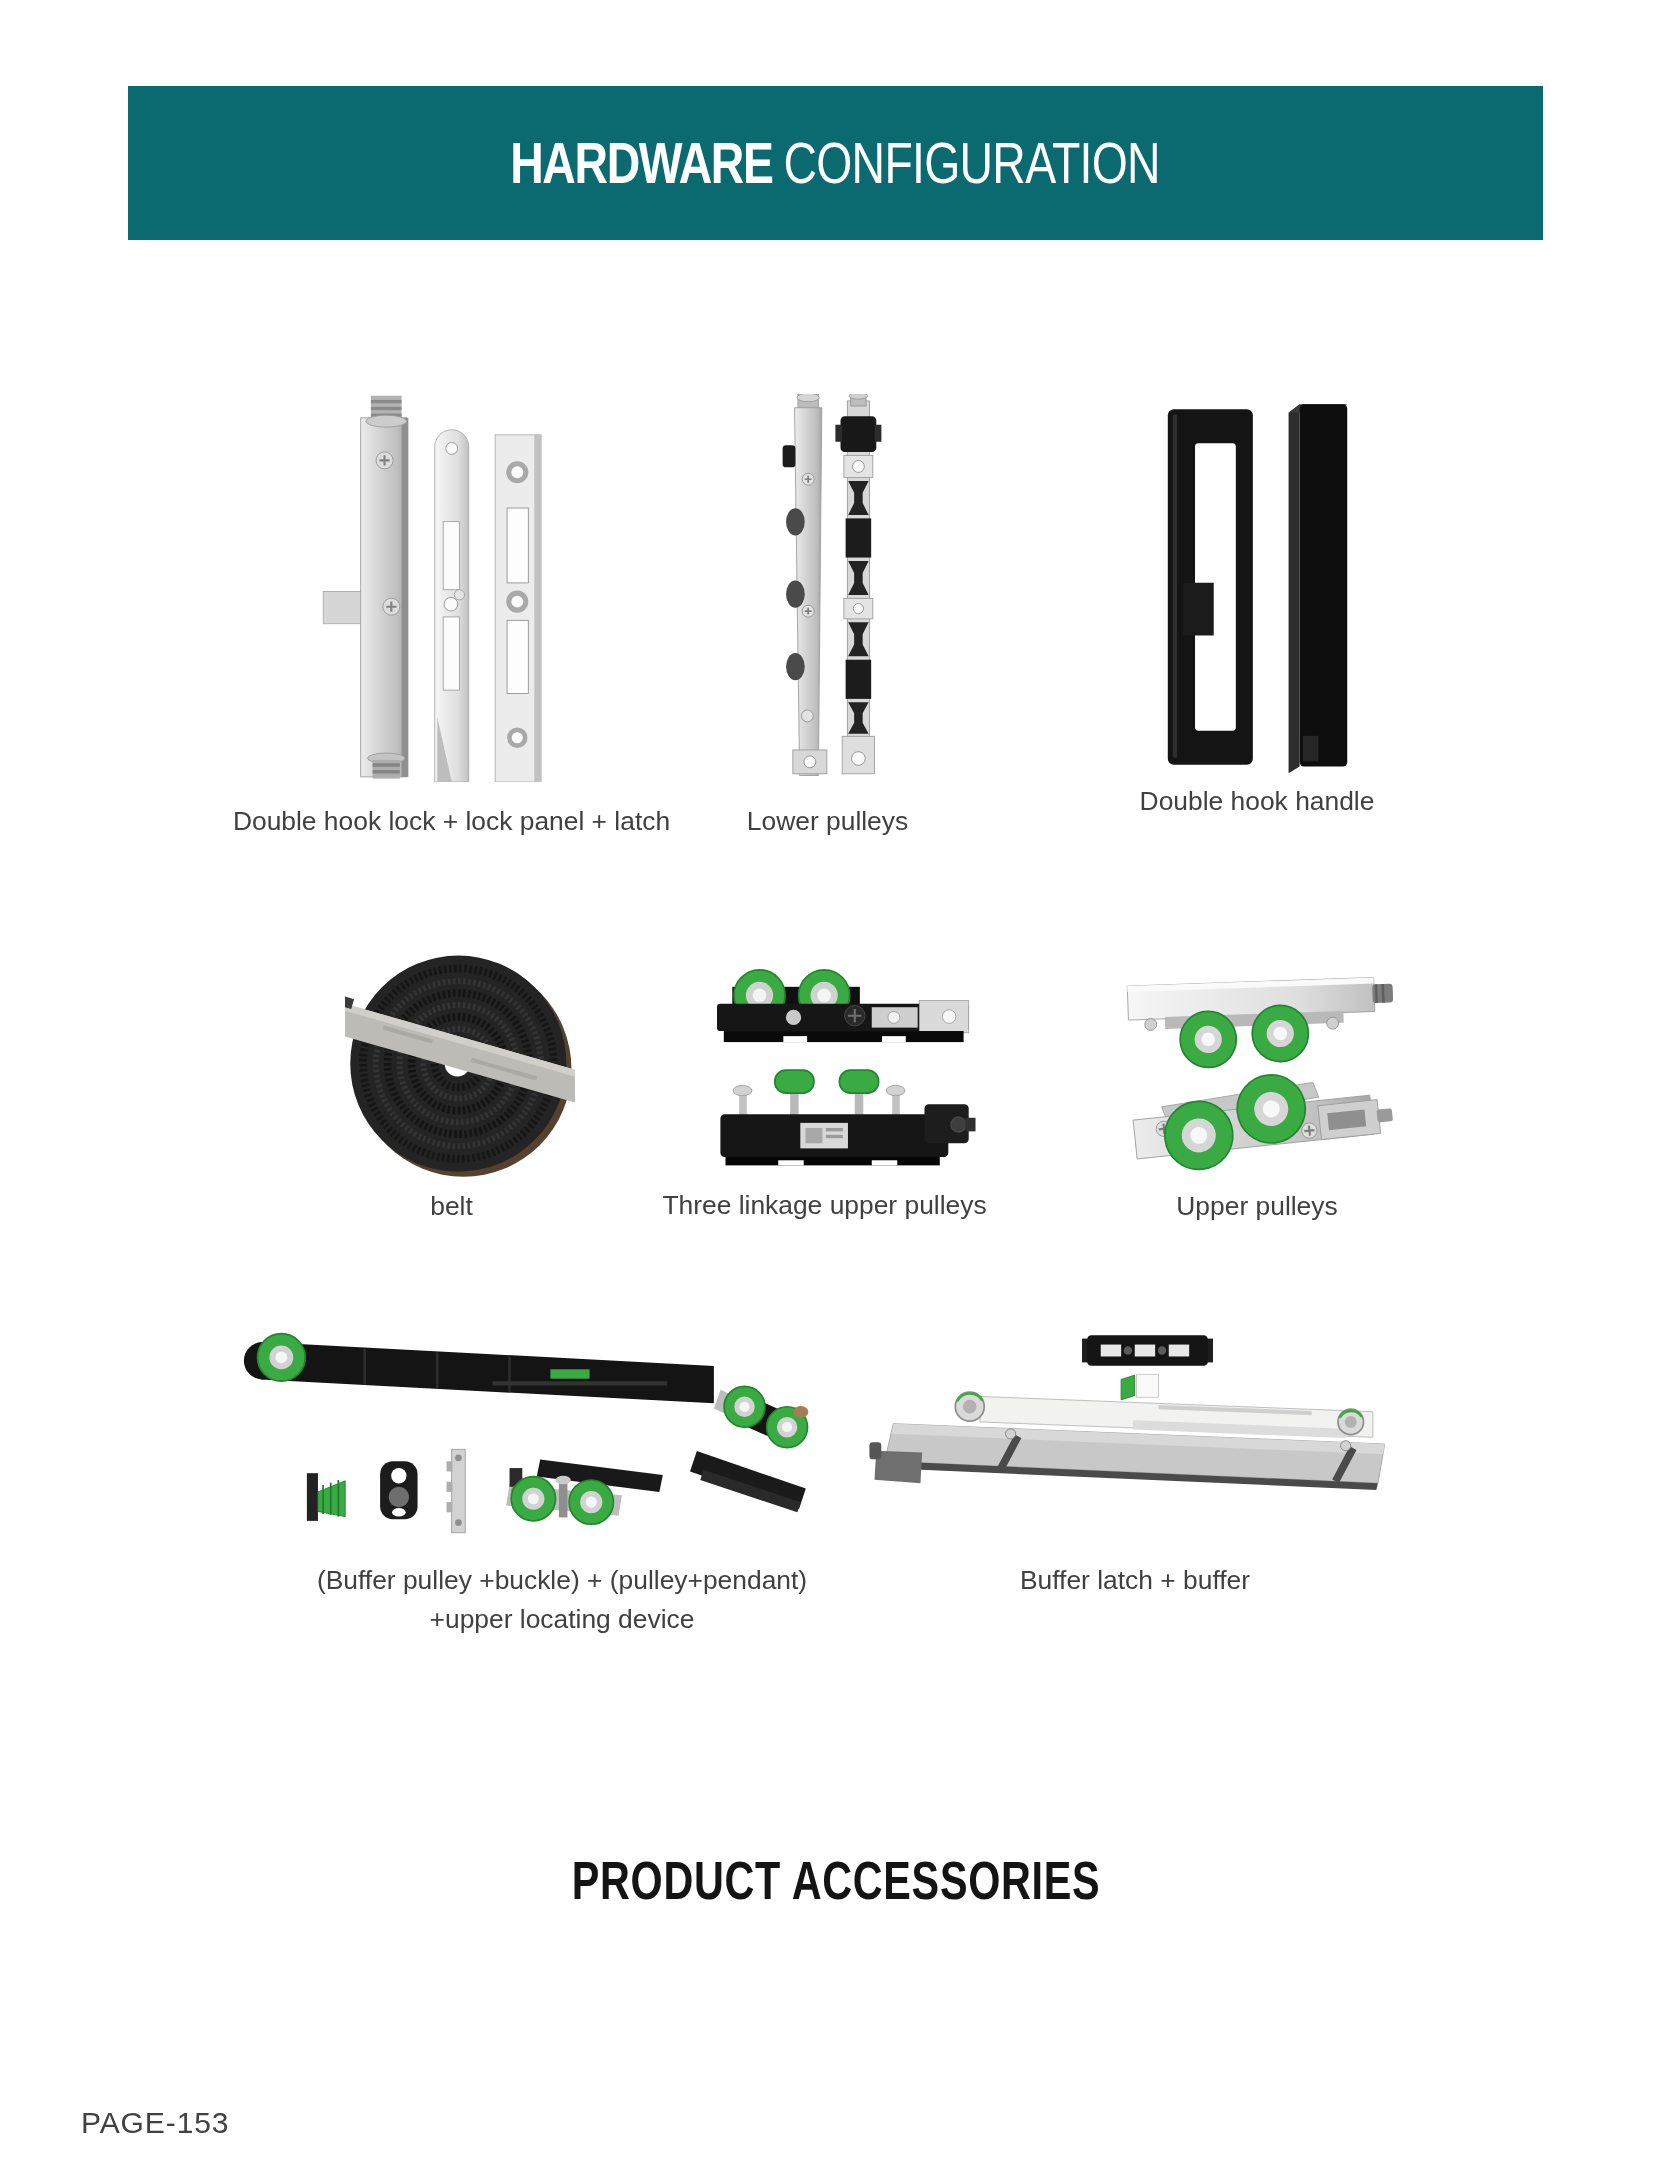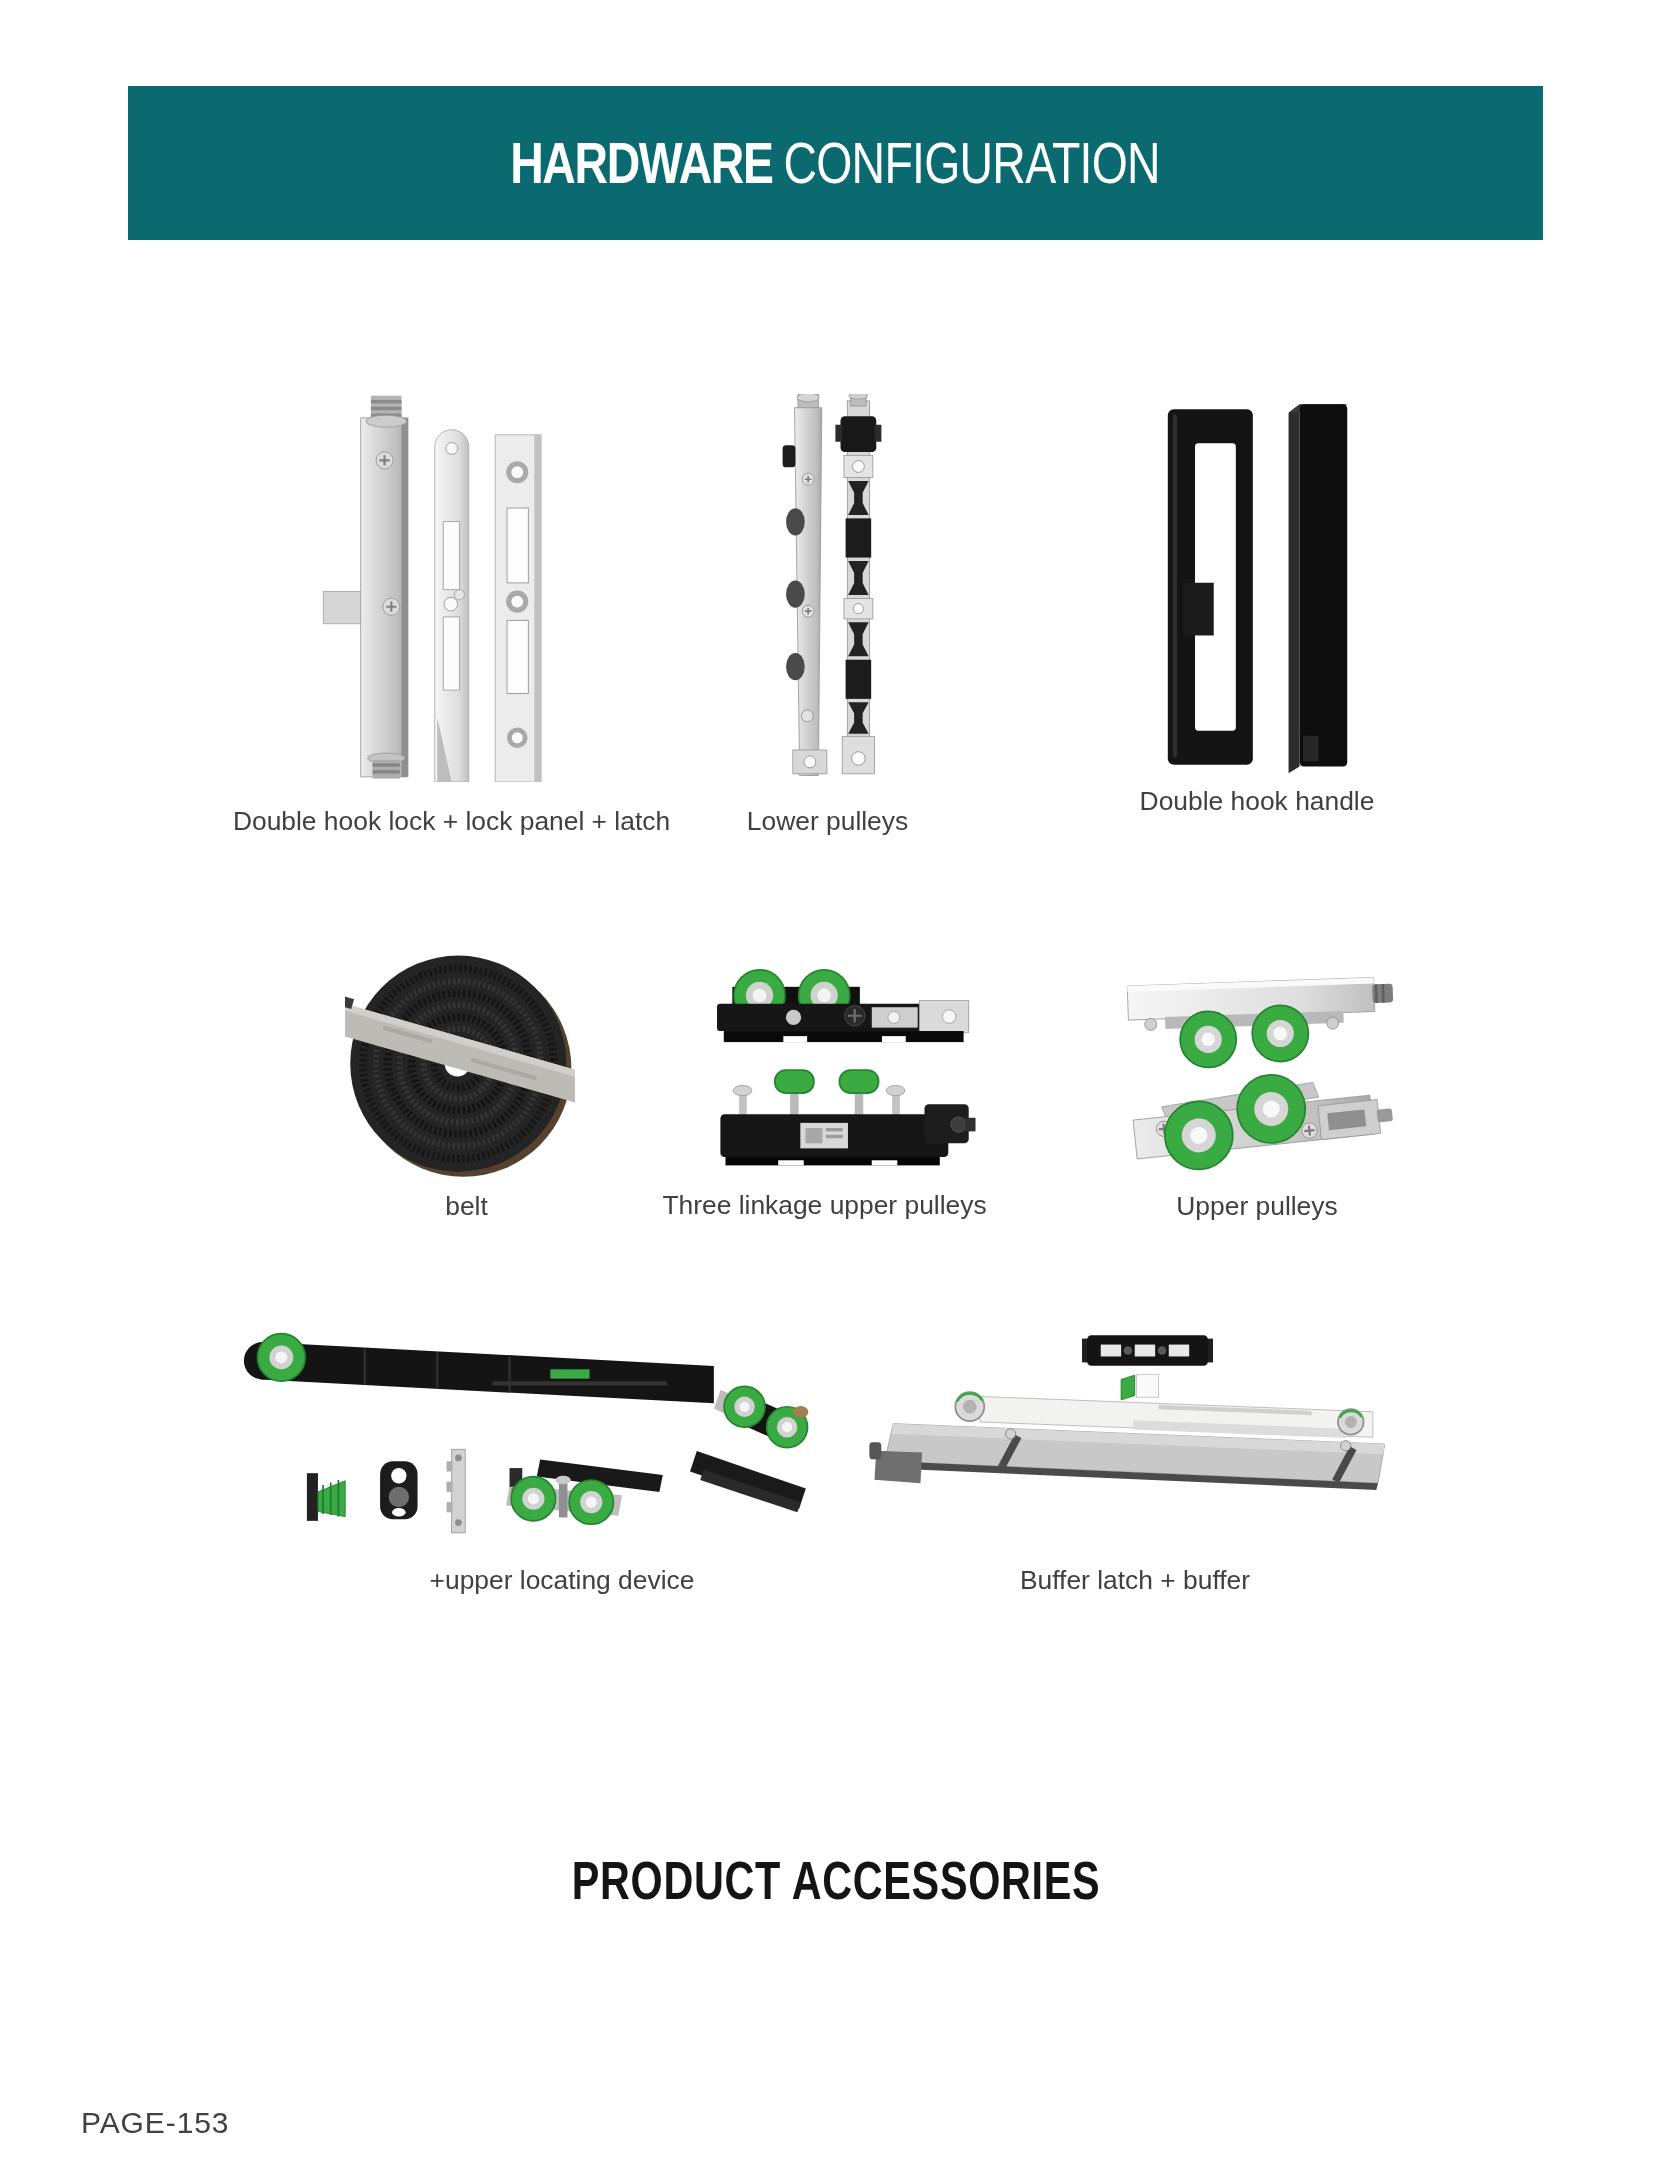--- a/index.html
+++ b/index.html
@@ -43,21 +43,21 @@
   #img-lowerp    { left:769px;  top:394px;  width:126px; height:385px; }
   #img-handle    { left:1161px; top:399px;  width:199px; height:376px; }
   #cap-lock      { left:196px;  top:802px;  width:511px; }
   #cap-lowerp    { left:657px;  top:802px;  width:341px; }
   #cap-handle    { left:1044px; top:782px;  width:426px; }
 
   
   #img-belt      { left:345px;  top:942px; width:230px; height:245px; }
   #img-three     { left:705px;  top:963px; width:274px; height:216px; }
   #img-upperp    { left:1118px; top:963px; width:279px; height:221px; }
-  #cap-belt      { left:296px;  top:1187px; width:341px; }
+  #cap-belt      { left:281px;  top:1187px; width:341px; }
   #cap-three     { left:569px;  top:1186px; width:511px;text-align:center; }
   #cap-upperp    { left:1044px; top:1187px; width:426px; }
 
   
   #img-bufferset  { left:237px;  top:1308px; width:574px; height:235px; }
   #img-bufferlatch{ left:869px; top:1325px; width:540px; height:182px; }
   #cap-bufferset  { left:264px;  top:1561px; width:596px; }
   #cap-bufferlatch{ left:922px; top:1561px; width:426px; }
 
   
@@ -419,19 +419,20 @@
     </g>
     <g>
       <rect x="554" y="142" width="9" height="44" fill="#4a4a4a" transform="rotate(28 558 164)"></rect>
       <circle cx="560" cy="142" r="6" fill="#d2d2d2" stroke="#7e7e7e"></circle>
     </g>
   </g>
 </svg>
 </div>
 
 <div class="caption multi" id="cap-bufferset">
+  <span>(Buffer pulley +buckle) +  (pulley+pendant)</span>
   <span>+upper locating device</span>
 </div>
 <div class="caption" id="cap-bufferlatch">Buffer latch + buffer</div>
 
 <div class="section-title">PRODUCT ACCESSORIES</div>
 <div class="page-label">PAGE-153</div>
 
 
 </body></html>

